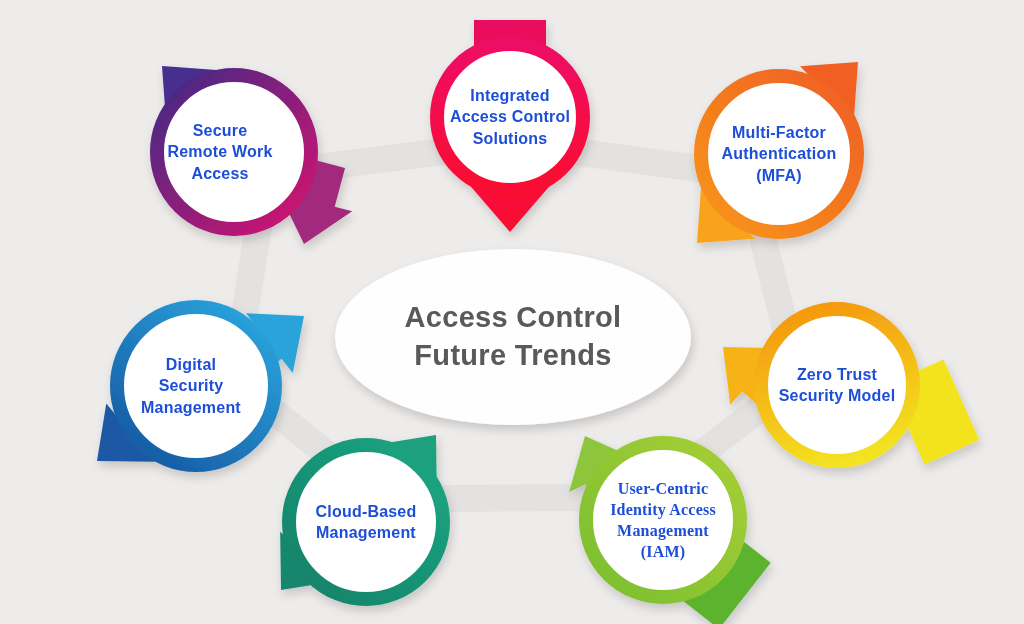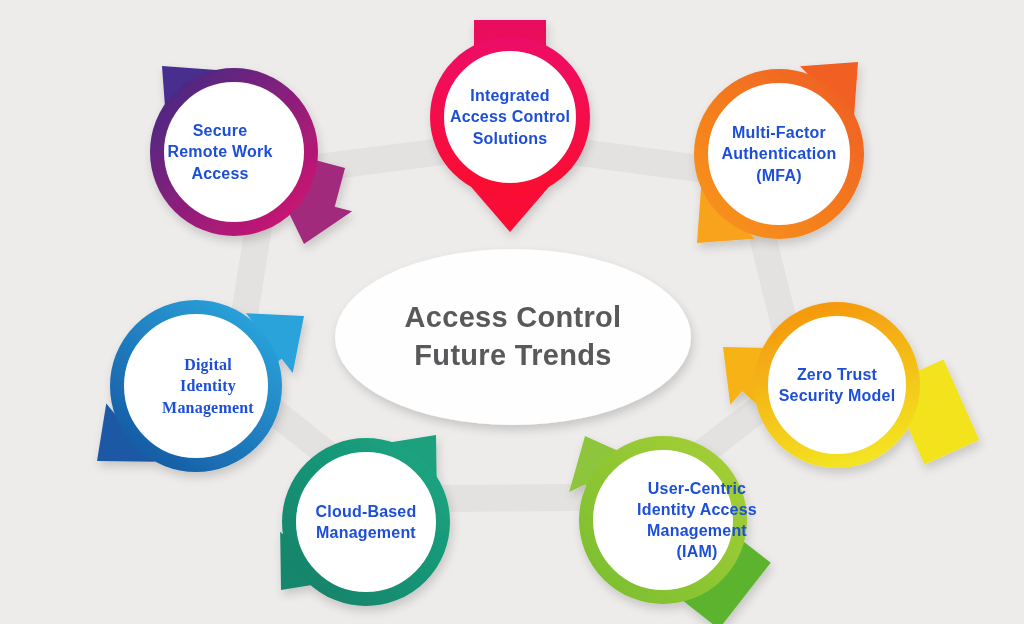--- a/index.html
+++ b/index.html
@@ -28,23 +28,23 @@
     width:340px;height:120px;
     font-size:29px;
     color:#59585a;
     line-height:1.32;
     letter-spacing:0.3px;
   }
   .lbl-secure    {left:135px;top:77px;}
   .lbl-integrated{left:425px;top:42px;}
   .lbl-mfa       {left:694px;top:79px;align-items:center;}
   .lbl-zerotrust {left:752px;top:310px;}
-  .lbl-iam       {left:612px;top:445px;}
+  .lbl-iam       {left:578px;top:445px;font-family:Liberation Serif, serif;}
   .lbl-cloud     {left:281px;top:447px;}
-  .lbl-digital   {left:123px;top:311px;font-family:Liberation Serif, serif;}
+  .lbl-digital   {left:106px;top:311px;}
   .lbl-title     {left:343px;top:276px;}
 </style>
 </head>
 <body>
 
 <div class="canvas">
 
 <svg width="1024" height="624" viewBox="0 0 1024 624">
   <defs>
     <filter id="soft" x="-30%" y="-30%" width="160%" height="160%">
@@ -171,17 +171,17 @@
   <span>(IAM)</span>
 </div>
 
 <div class="label node-label lbl-cloud">
   <span>Cloud-Based</span>
   <span>Management</span>
 </div>
 
 <div class="label node-label lbl-digital">
   <span>Digital</span>
-  <span>Identity</span>
+  <span>Security</span>
   <span>Management</span>
 </div>
 
 </div>
 
 </body></html>

